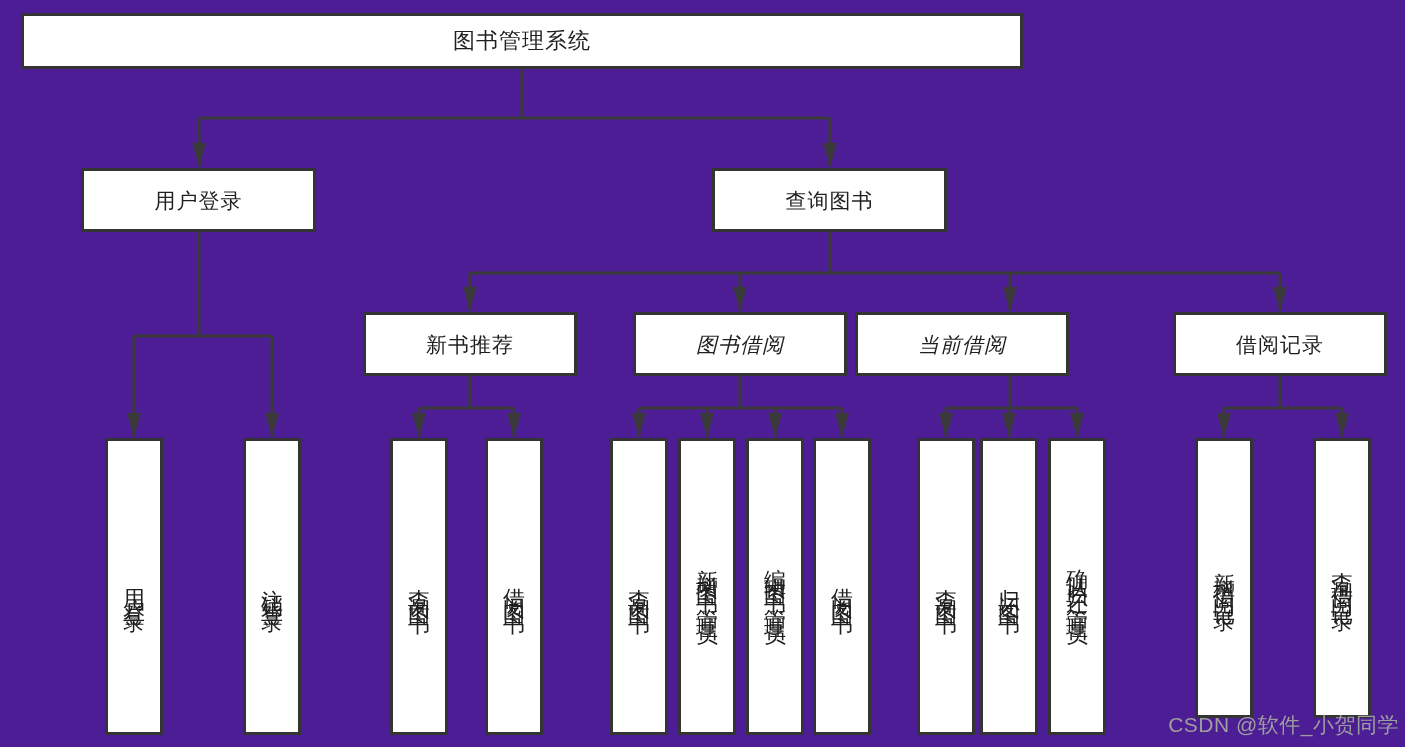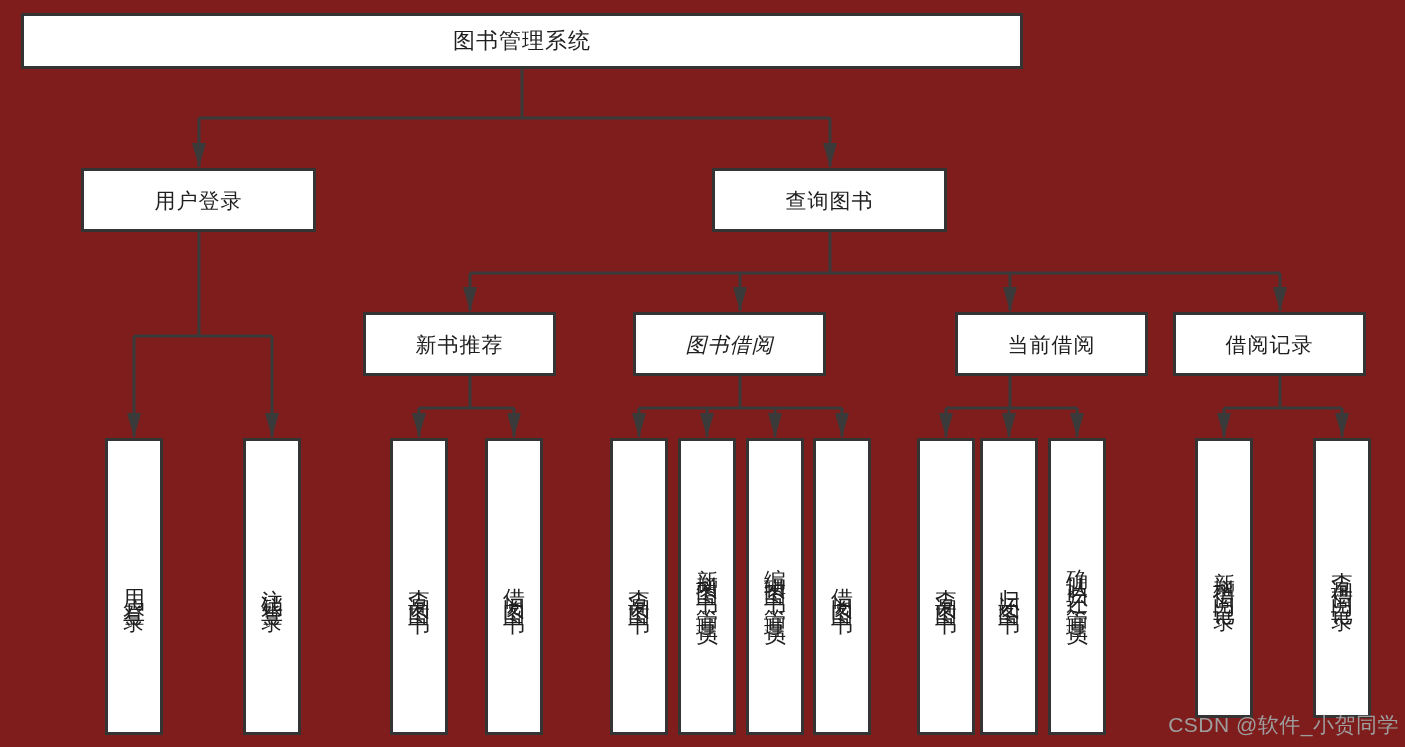--- a/index.html
+++ b/index.html
@@ -5,21 +5,21 @@
   html, body {
     margin: 0;
     padding: 0;
     background: #ffffff;
     font-family: "Liberation Sans", "DejaVu Sans", sans-serif;
   }
   .canvas {
     position: relative;
     width: 1405px;
     height: 747px;
-    background: #7f1d1d;
+    background: #4c1d95;
     overflow: hidden;
     color: #1f1f1f;
   }
   .connector-svg {
     position: absolute;
     left: 0;
     top: 0;
     width: 1405px;
     height: 747px;
   }
@@ -36,21 +36,21 @@
   .h-node {
     font-size: 21px;
     letter-spacing: 1px;
     line-height: 1;
   }
   .root-node {
     left: 21px; top: 13px; width: 1002px; height: 56px;
     font-size: 22px;
   }
   .lvl2 { top: 168px; width: 235px; height: 64px; }
-  .lvl3 { top: 312px; width: 193px; height: 64px; text-align: right; }
+  .lvl3 { top: 312px; width: 214px; height: 64px; text-align: right; }
   .leaf {
     top: 438px;
     width: 58px;
     height: 297px;
     writing-mode: vertical-rl;
     text-orientation: mixed;
     font-size: 22px;
     letter-spacing: 8px;
     line-height: 1;
   }
@@ -121,21 +121,21 @@
   <div class="box h-node lvl2" style="left:712px;">
     <span>查询图书</span>
   </div>
 
   <div class="box h-node lvl3" style="left:363px;">
     <span>新书推荐</span>
   </div>
   <div class="box h-node lvl3" style="left:633px;font-style:italic;">
     <span>图书借阅</span>
   </div>
-  <div class="box h-node lvl3" style="left:955px;">
+  <div class="box h-node lvl3" style="left:855px;font-style:italic;">
     <span>当前借阅</span>
   </div>
   <div class="box h-node lvl3" style="left:1173px;">
     <span>借阅记录</span>
   </div>
 
   <div class="box leaf" style="left:105px;">
     <span>用户登录</span>
   </div>
   <div class="box leaf" style="left:243px;">

